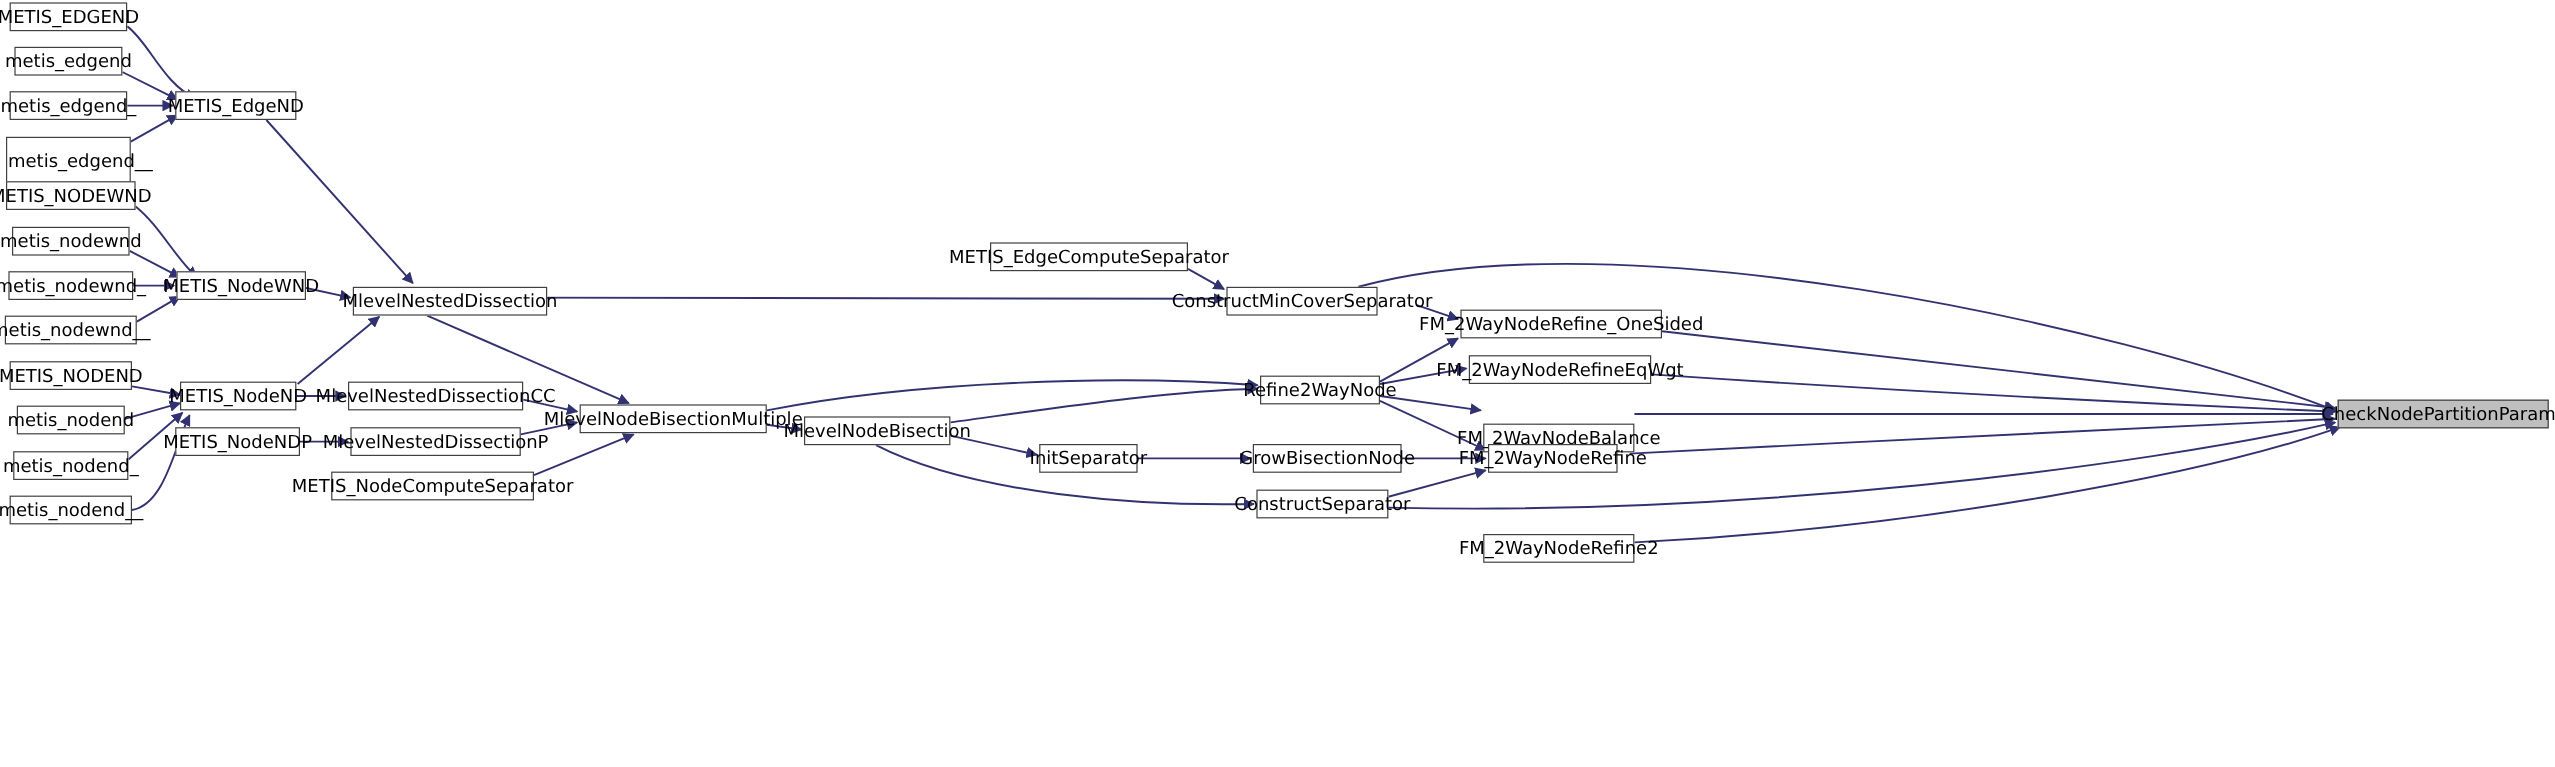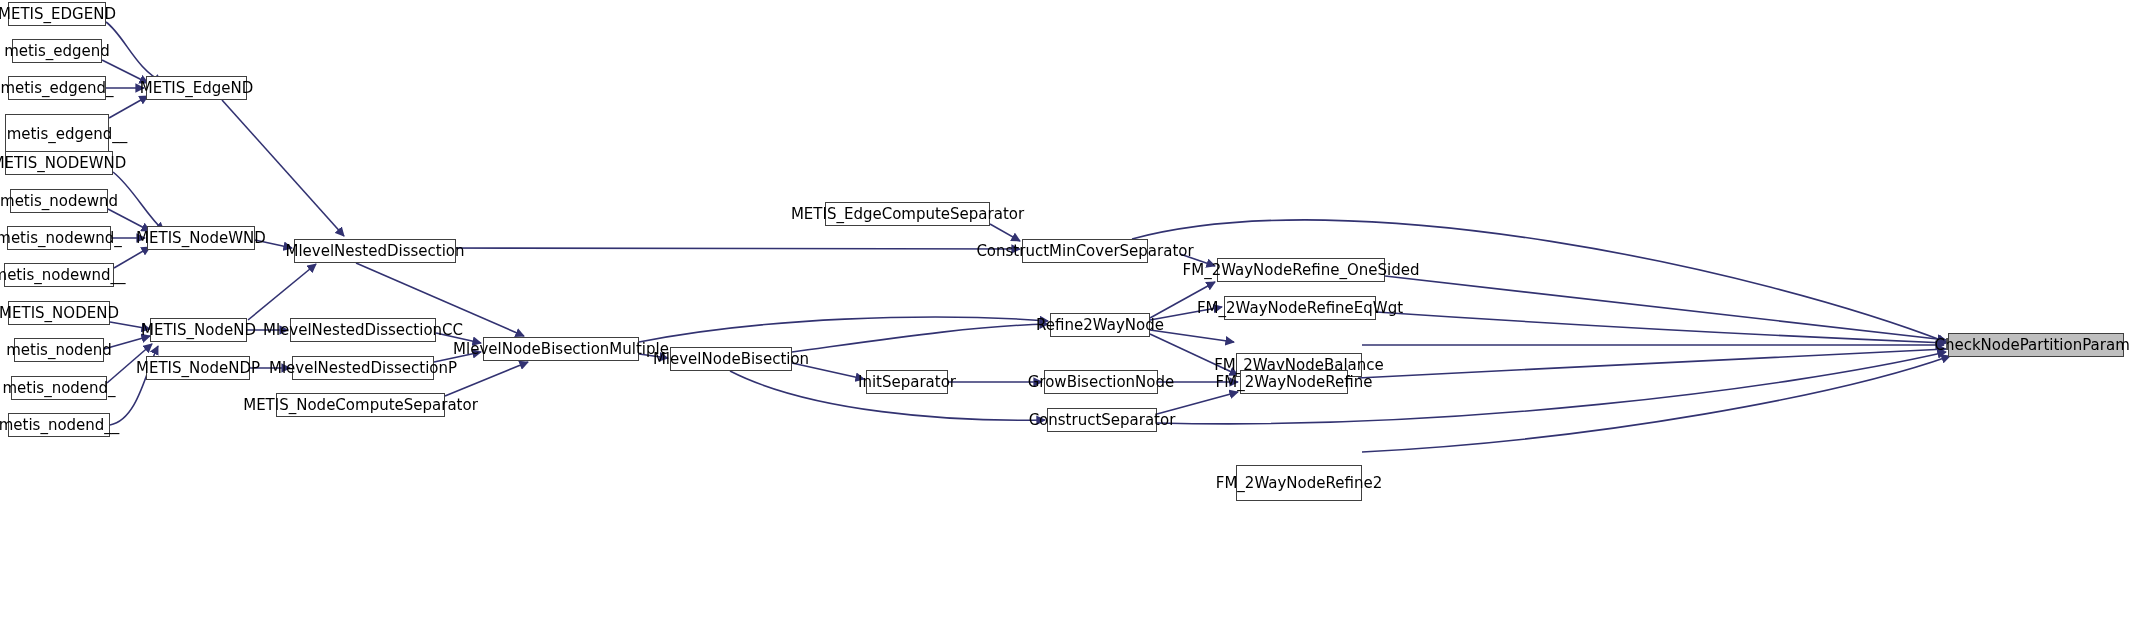--- a/index.html
+++ b/index.html
@@ -120,23 +120,23 @@
       <div class="node" style="left: 294px; top: 239px; width: 162px; height: 24px;">MlevelNestedDissection</div>
       <div class="node" style="left: 290px; top: 318px; width: 146px; height: 24px;">MlevelNestedDissectionCC</div>
       <div class="node" style="left: 292px; top: 356px; width: 142px; height: 24px;">MlevelNestedDissectionP</div>
       <div class="node" style="left: 276px; top: 393px; width: 169px; height: 24px;">METIS_NodeComputeSeparator</div>
       <div class="node" style="left: 483px; top: 337px; width: 156px; height: 24px;">MlevelNodeBisectionMultiple</div>
       <div class="node" style="left: 670px; top: 347px; width: 122px; height: 24px; text-align: center;">MlevelNodeBisection</div>
       <div class="node" style="left: 825px; top: 202px; width: 165px; height: 24px;">METIS_EdgeComputeSeparator</div>
       <div class="node" style="left: 1022px; top: 239px; width: 126px; height: 24px;">ConstructMinCoverSeparator</div>
       <div class="node" style="left: 1050px; top: 313px; width: 100px; height: 24px;">Refine2WayNode</div>
       <div class="node" style="left: 866px; top: 370px; width: 82px; height: 24px;">InitSeparator</div>
-      <div class="node" style="left: 1044px; top: 370px; width: 114px; height: 24px;">GrowBisectionNode</div>
+      <div class="node" style="left: 1044px; top: 370px; width: 124px; height: 24px;">GrowBisectionNode</div>
       <div class="node" style="left: 1047px; top: 408px; width: 110px; height: 24px;">ConstructSeparator</div>
       <div class="node" style="left: 1217px; top: 258px; width: 168px; height: 24px;">FM_2WayNodeRefine_OneSided</div>
       <div class="node" style="left: 1224px; top: 296px; width: 152px; height: 24px;">FM_2WayNodeRefineEqWgt</div>
       <div class="node" style="left: 1236px; top: 333px; width: 126px; height: 24px; margin-top: 20px;">FM_2WayNodeBalance</div>
       <div class="node" style="left: 1240px; top: 370px; width: 108px; height: 24px;">FM_2WayNodeRefine</div>
-      <div class="node" style="left: 1236px; top: 445px; width: 126px; height: 36px; margin-top: 20px;">FM_2WayNodeRefine2</div>
+      <div class="node" style="left: 1236px; top: 445px; width: 126px; height: 24px;">FM_2WayNodeRefine2</div>
       <div class="node highlight" style="left: 1948px; top: 333px; width: 176px; height: 24px;">CheckNodePartitionParams</div>
     </div>
 
 </div>
 
 </body></html>

